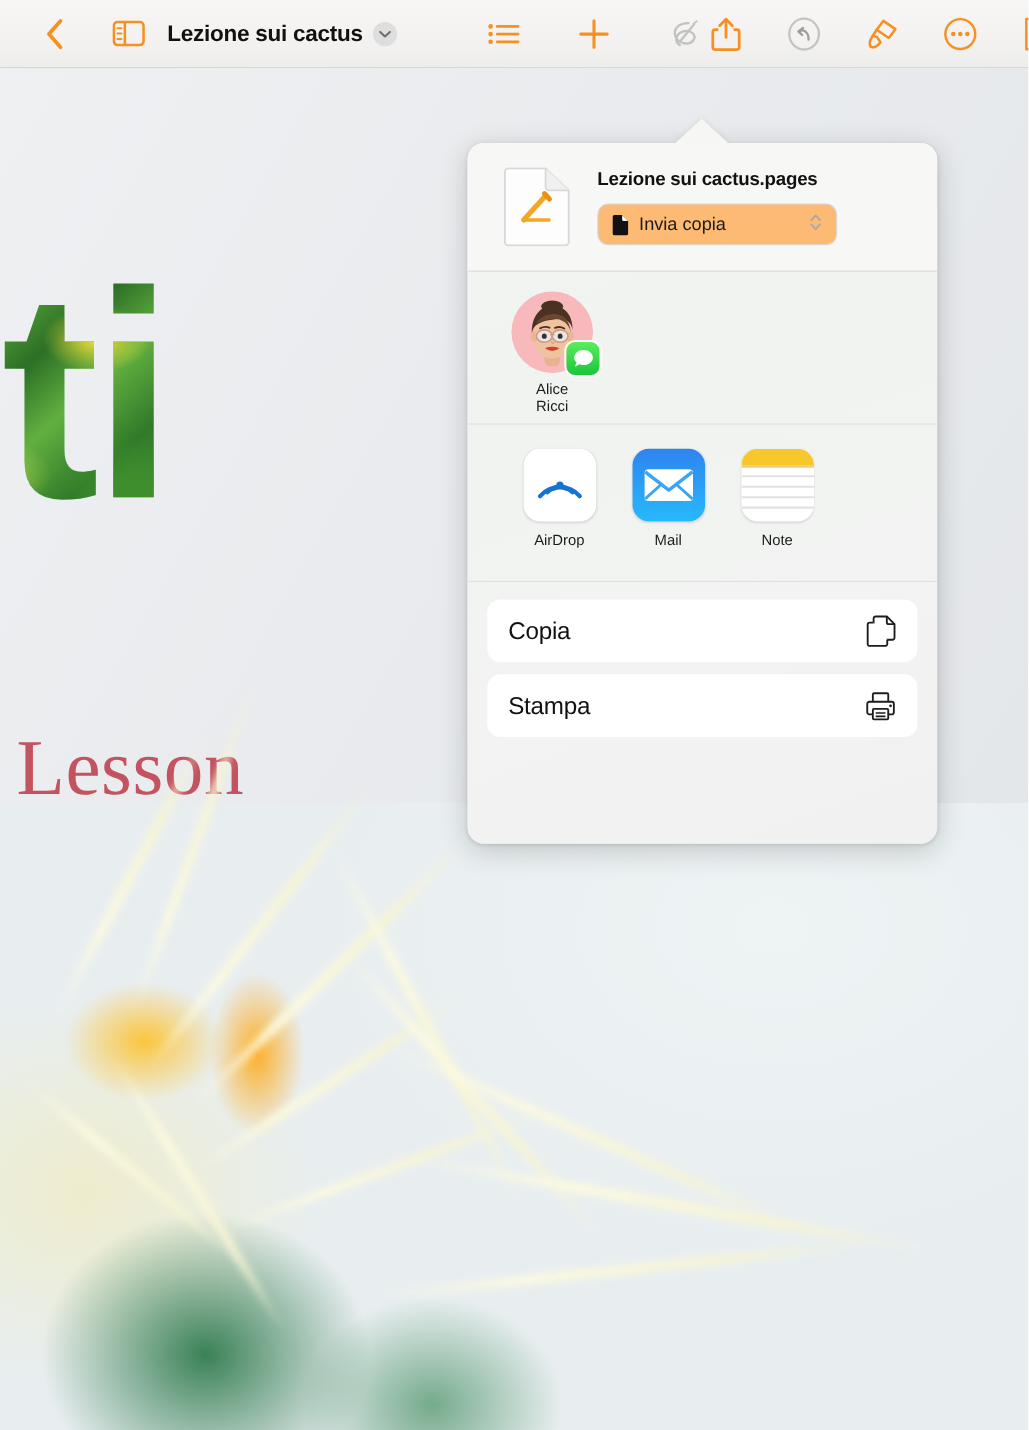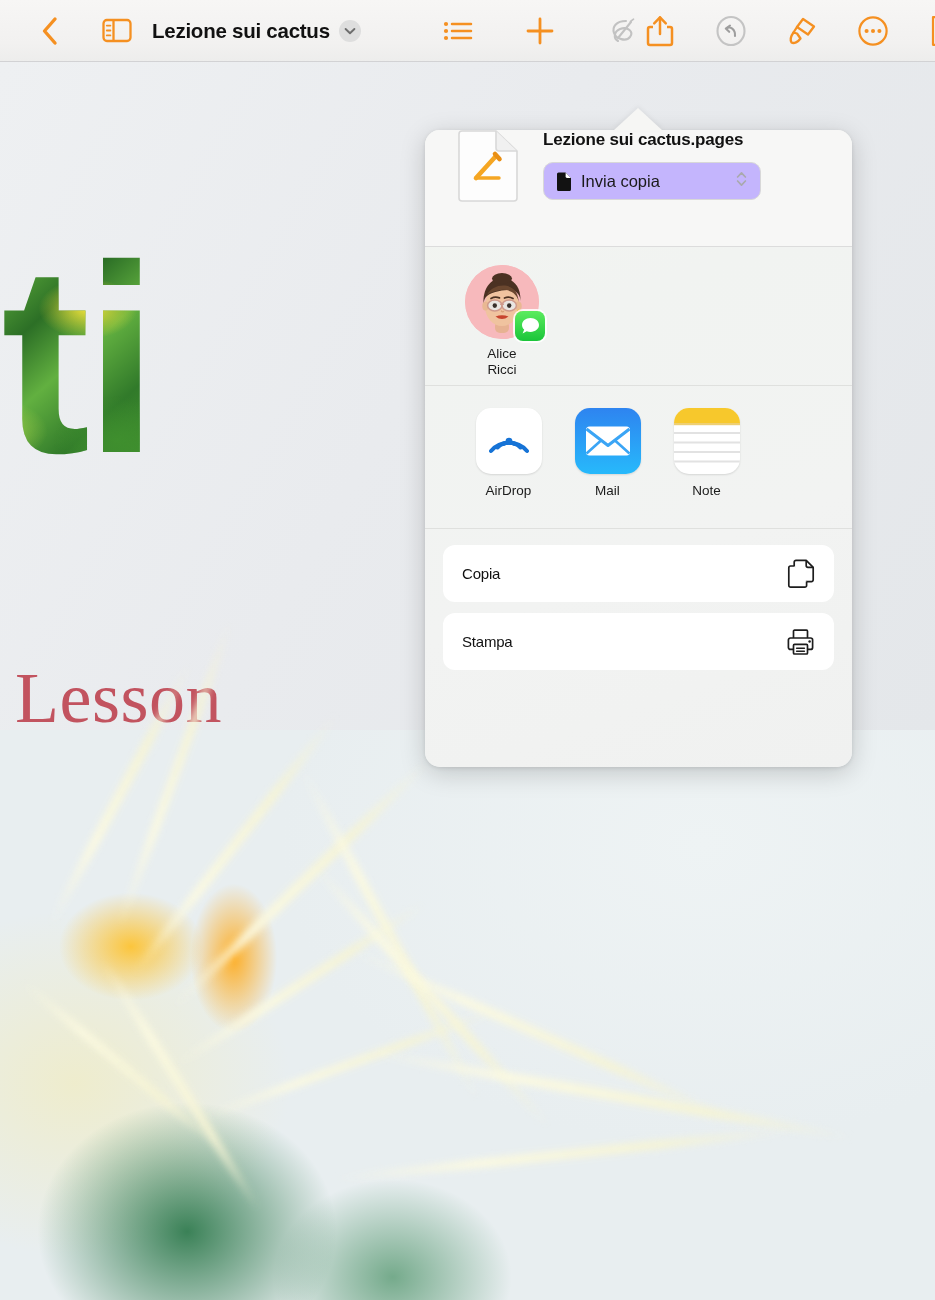--- a/index.html
+++ b/index.html
@@ -129,40 +129,40 @@
     border-bottom: 23px solid #f6f6f4;
     z-index: 41;
     filter: drop-shadow(0 -2px 2px rgba(0,0,0,.05));
   }
 
   
   .pop-header {
     height: 117px;
     background: #f7f7f6;
     border-bottom: 1px solid #dcdcdc;
-    display: flex; align-items: flex-start;
+    display: flex; align-items: center;
     padding: 0 20px;
   }
   .docicon {
     width: 62px; height: 72px;
     position: relative; flex: none;
     margin-left: 12px;
   }
   .doc-filename {
     font-size: 17px; font-weight: bold; color: #111;
     margin-bottom: 12px;
     letter-spacing: -0.2px;
   }
   .pop-head-text { margin-left: 24px; }
   .send-select {
     display: flex; align-items: center;
     width: 218px; height: 38px;
     border: 1px solid #d8d8d8;
     border-radius: 10px;
-    background: #c4b5fd;
+    background: #fdba74;
     padding: 0 12px;
     cursor: pointer;
   }
   .send-select-label {
     font-size: 16.5px; color: #1a1a1a;
     margin-left: 9px;
   }
   .stepper-chev { margin-left: auto; }
 
   
@@ -223,21 +223,21 @@
     height: 57px;
     display: flex; align-items: center;
     padding: 0 19px;
     cursor: pointer;
     position: relative;
   }
   .action-row + .action-row::before {
     content: ""; position: absolute; left: 19px; right: 0; top: 0;
     height: 1px; background: #e6e6e6;
   }
-  .action-label { font-size: 15px; color: #111; letter-spacing: -0.2px; }
+  .action-label { font-size: 22px; color: #111; letter-spacing: -0.2px; }
   .action-icon { margin-left: auto; display: flex; align-items: center; }
 </style>
 </head>
 <body>
 
 <div id="app">
 
   <div class="toolbar">
 
     <div class="tb-left">

